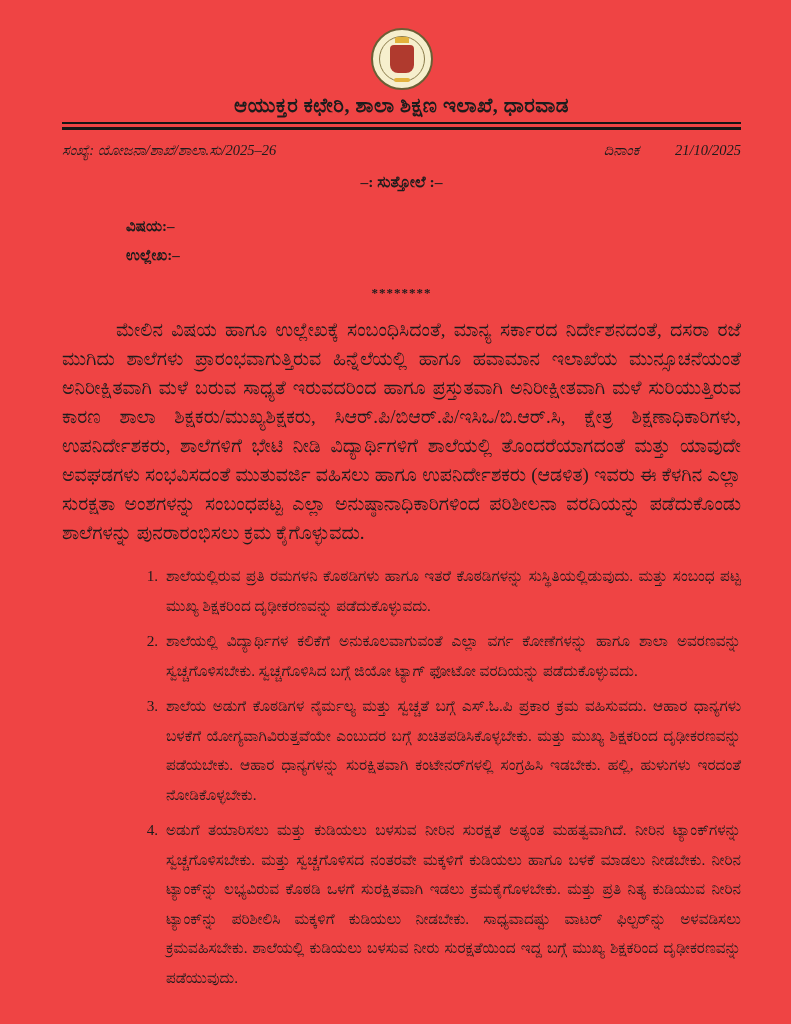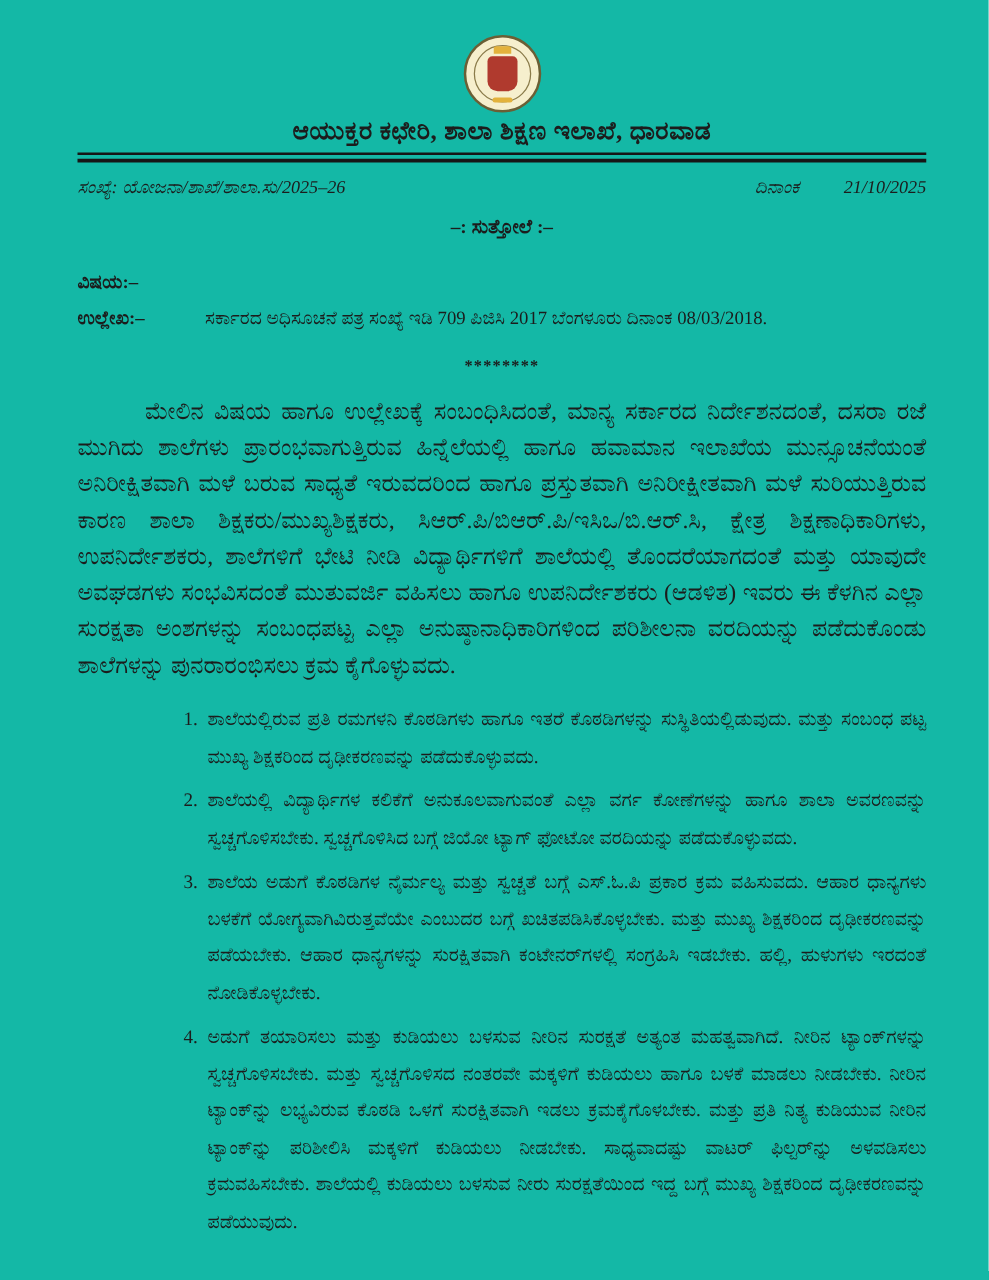--- a/index.html
+++ b/index.html
@@ -6,21 +6,21 @@
   body{
     font-family:"Liberation Serif","DejaVu Serif",serif;
     color:#1c1c1c;
     -webkit-font-smoothing:antialiased;
   }
   .page{
     position:relative;
     width:791px;
     height:1024px;
     margin:0 auto;
-    background:#14b8a6;
+    background:#ef4444;
     overflow:hidden;
   }
   .content{
     position:absolute;
     left:62px; right:50px; top:0;
   }
   
   .emblem{
     width:62px;height:62px;border-radius:50%;
     margin:28px auto 2px auto;
@@ -79,20 +79,21 @@
   
   .meta-block{
     display:flex;
     margin-top:22px;
     font-size:15px;
     line-height:27px;
   }
   .meta-block.ref{margin-top:2px;}
   .meta-label{
     flex:0 0 78px;
+    margin-left:64px;
     font-weight:bold;
     white-space:nowrap;
   }
   .meta-text{
     flex:1;
     text-align:justify;
     margin-left:24px;
     max-width:505px;
   }
   .separator-stars{
@@ -148,21 +149,20 @@
     </div>
 
     <div class="doc-type">–: ಸುತ್ತೋಲೆ :–</div>
 
     <div class="meta-block">
       <div class="meta-label">ವಿಷಯ:–</div>
     </div>
 
     <div class="meta-block ref">
       <div class="meta-label">ಉಲ್ಲೇಖ:–</div>
-      <div class="meta-text">ಸರ್ಕಾರದ ಅಧಿಸೂಚನೆ ಪತ್ರ ಸಂಖ್ಯೆ ಇಡಿ 709 ಪಿಜಿಸಿ 2017 ಬೆಂಗಳೂರು ದಿನಾಂಕ 08/03/2018.</div>
     </div>
 
     <div class="separator-stars">********</div>
 
     <div class="body-paragraph">ಮೇಲಿನ ವಿಷಯ ಹಾಗೂ ಉಲ್ಲೇಖಕ್ಕೆ ಸಂಬಂಧಿಸಿದಂತೆ, ಮಾನ್ಯ ಸರ್ಕಾರದ ನಿರ್ದೇಶನದಂತೆ, ದಸರಾ ರಜೆ ಮುಗಿದು ಶಾಲೆಗಳು ಪ್ರಾರಂಭವಾಗುತ್ತಿರುವ ಹಿನ್ನೆಲೆಯಲ್ಲಿ ಹಾಗೂ ಹವಾಮಾನ ಇಲಾಖೆಯ ಮುನ್ಸೂಚನೆಯಂತೆ ಅನಿರೀಕ್ಷಿತವಾಗಿ ಮಳೆ ಬರುವ ಸಾಧ್ಯತೆ ಇರುವದರಿಂದ ಹಾಗೂ ಪ್ರಸ್ತುತವಾಗಿ ಅನಿರೀಕ್ಷೀತವಾಗಿ ಮಳೆ ಸುರಿಯುತ್ತಿರುವ ಕಾರಣ ಶಾಲಾ ಶಿಕ್ಷಕರು/ಮುಖ್ಯಶಿಕ್ಷಕರು, ಸಿಆರ್.ಪಿ/ಬಿಆರ್.ಪಿ/ಇಸಿಒ/ಬಿ.ಆರ್.ಸಿ, ಕ್ಷೇತ್ರ ಶಿಕ್ಷಣಾಧಿಕಾರಿಗಳು, ಉಪನಿರ್ದೇಶಕರು, ಶಾಲೆಗಳಿಗೆ ಭೇಟಿ ನೀಡಿ ವಿದ್ಯಾರ್ಥಿಗಳಿಗೆ ಶಾಲೆಯಲ್ಲಿ ತೊಂದರೆಯಾಗದಂತೆ ಮತ್ತು ಯಾವುದೇ ಅವಘಡಗಳು ಸಂಭವಿಸದಂತೆ ಮುತುವರ್ಜಿ ವಹಿಸಲು ಹಾಗೂ ಉಪನಿರ್ದೇಶಕರು (ಆಡಳಿತ) ಇವರು ಈ ಕೆಳಗಿನ ಎಲ್ಲಾ ಸುರಕ್ಷತಾ ಅಂಶಗಳನ್ನು ಸಂಬಂಧಪಟ್ಟ ಎಲ್ಲಾ ಅನುಷ್ಠಾನಾಧಿಕಾರಿಗಳಿಂದ ಪರಿಶೀಲನಾ ವರದಿಯನ್ನು ಪಡೆದುಕೊಂಡು ಶಾಲೆಗಳನ್ನು ಪುನರಾರಂಭಿಸಲು ಕ್ರಮ ಕೈಗೊಳ್ಳುವದು.</div>
 
     <ol class="points">
       <li>ಶಾಲೆಯಲ್ಲಿರುವ ಪ್ರತಿ ರಮಗಳನಿ ಕೊಠಡಿಗಳು ಹಾಗೂ ಇತರೆ ಕೊಠಡಿಗಳನ್ನು ಸುಸ್ಥಿತಿಯಲ್ಲಿಡುವುದು. ಮತ್ತು ಸಂಬಂಧ ಪಟ್ಟ ಮುಖ್ಯ ಶಿಕ್ಷಕರಿಂದ ದೃಢೀಕರಣವನ್ನು ಪಡೆದುಕೊಳ್ಳುವದು.</li>
       <li>ಶಾಲೆಯಲ್ಲಿ ವಿದ್ಯಾರ್ಥಿಗಳ ಕಲಿಕೆಗೆ ಅನುಕೂಲವಾಗುವಂತೆ ಎಲ್ಲಾ ವರ್ಗ ಕೋಣೆಗಳನ್ನು ಹಾಗೂ ಶಾಲಾ ಅವರಣವನ್ನು ಸ್ವಚ್ಚಗೊಳಿಸಬೇಕು. ಸ್ವಚ್ಚಗೊಳಿಸಿದ ಬಗ್ಗೆ ಜಿಯೋ ಟ್ಯಾಗ್ ಫೋಟೋ ವರದಿಯನ್ನು ಪಡೆದುಕೊಳ್ಳುವದು.</li>
       <li>ಶಾಲೆಯ ಅಡುಗೆ ಕೊಠಡಿಗಳ ನೈರ್ಮಲ್ಯ ಮತ್ತು ಸ್ವಚ್ಚತೆ ಬಗ್ಗೆ ಎಸ್.ಓ.ಪಿ ಪ್ರಕಾರ ಕ್ರಮ ವಹಿಸುವದು. ಆಹಾರ ಧಾನ್ಯಗಳು ಬಳಕೆಗೆ ಯೋಗ್ಯವಾಗಿವಿರುತ್ತವೆಯೇ ಎಂಬುದರ ಬಗ್ಗೆ ಖಚಿತಪಡಿಸಿಕೊಳ್ಳಬೇಕು. ಮತ್ತು ಮುಖ್ಯ ಶಿಕ್ಷಕರಿಂದ ದೃಢೀಕರಣವನ್ನು ಪಡೆಯಬೇಕು. ಆಹಾರ ಧಾನ್ಯಗಳನ್ನು ಸುರಕ್ಷಿತವಾಗಿ ಕಂಟೇನರ್‌ಗಳಲ್ಲಿ ಸಂಗ್ರಹಿಸಿ ಇಡಬೇಕು. ಹಲ್ಲಿ, ಹುಳುಗಳು ಇರದಂತೆ ನೋಡಿಕೊಳ್ಳಬೇಕು.</li>

